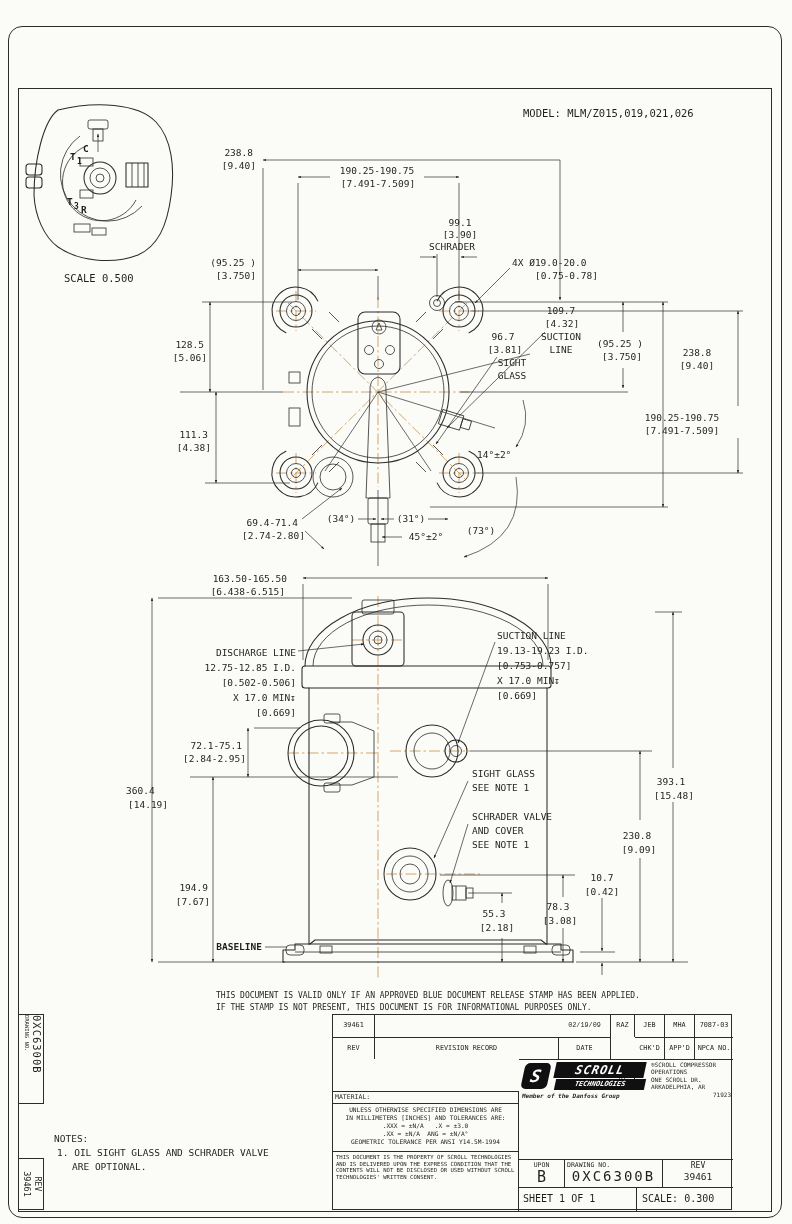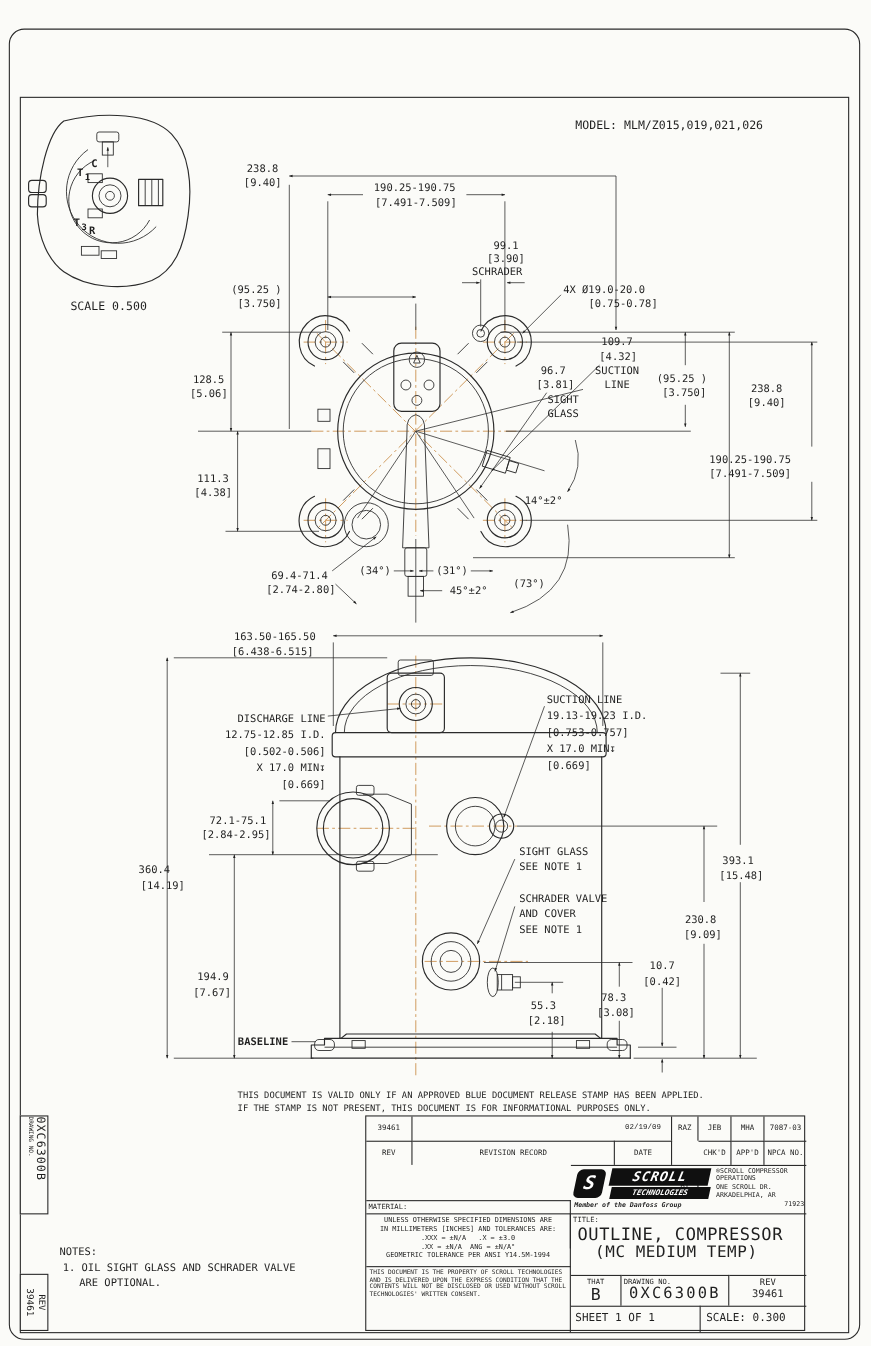--- a/index.html
+++ b/index.html
@@ -466,28 +466,23 @@
       <div style="position:absolute;left:3px;top:32px;font-size:6px;font-style:italic;font-weight:bold;">Member of the Danfoss Group</div>
       <div style="position:absolute;left:132px;top:1px;width:80px;">
         <div class="micro" style="font-size:6px;line-height:7.4px;">®SCROLL COMPRESSOR</div>
         <div class="micro" style="font-size:6px;line-height:7.4px;">OPERATIONS</div>
         <div class="micro" style="font-size:6px;line-height:7.4px;">ONE SCROLL DR.</div>
         <div class="micro" style="font-size:6px;line-height:7.4px;">ARKADELPHIA, AR</div>
         <div class="micro" style="font-size:6px;line-height:7.4px;text-align:right;">71923</div>
       </div>
     </div>
 
-    <div class="cell" style="left:186px;top:88px;width:214px;height:56px;border-right:none;">
-      <div class="lab">TITLE:</div>
-      <div style="font-size:15.5px;line-height:17px;padding-left:6px;letter-spacing:0.5px;">OUTLINE, COMPRESSOR</div>
-      <div style="font-size:14.5px;line-height:17px;padding-left:22px;letter-spacing:0.5px;">(MC MEDIUM TEMP)</div>
-    </div>
 
     <div class="cell" style="left:186px;top:144px;width:46px;height:28px;">
-      <div class="lab ctr">THAT</div>
+      <div class="lab ctr">UPON</div>
       <div class="ctr" style="font-size:15px;line-height:14px;">B</div>
     </div>
     <div class="cell" style="left:232px;top:144px;width:98px;height:28px;">
       <div class="lab">DRAWING NO.</div>
       <div class="ctr" style="font-size:14px;line-height:13px;letter-spacing:2px;">0XC6300B</div>
     </div>
     <div class="cell" style="left:330px;top:144px;width:70px;height:28px;border-right:none;">
       <div class="ctr" style="font-size:8px;line-height:11px;">REV</div>
       <div class="ctr" style="font-size:9.5px;line-height:11px;">39461</div>
     </div>

